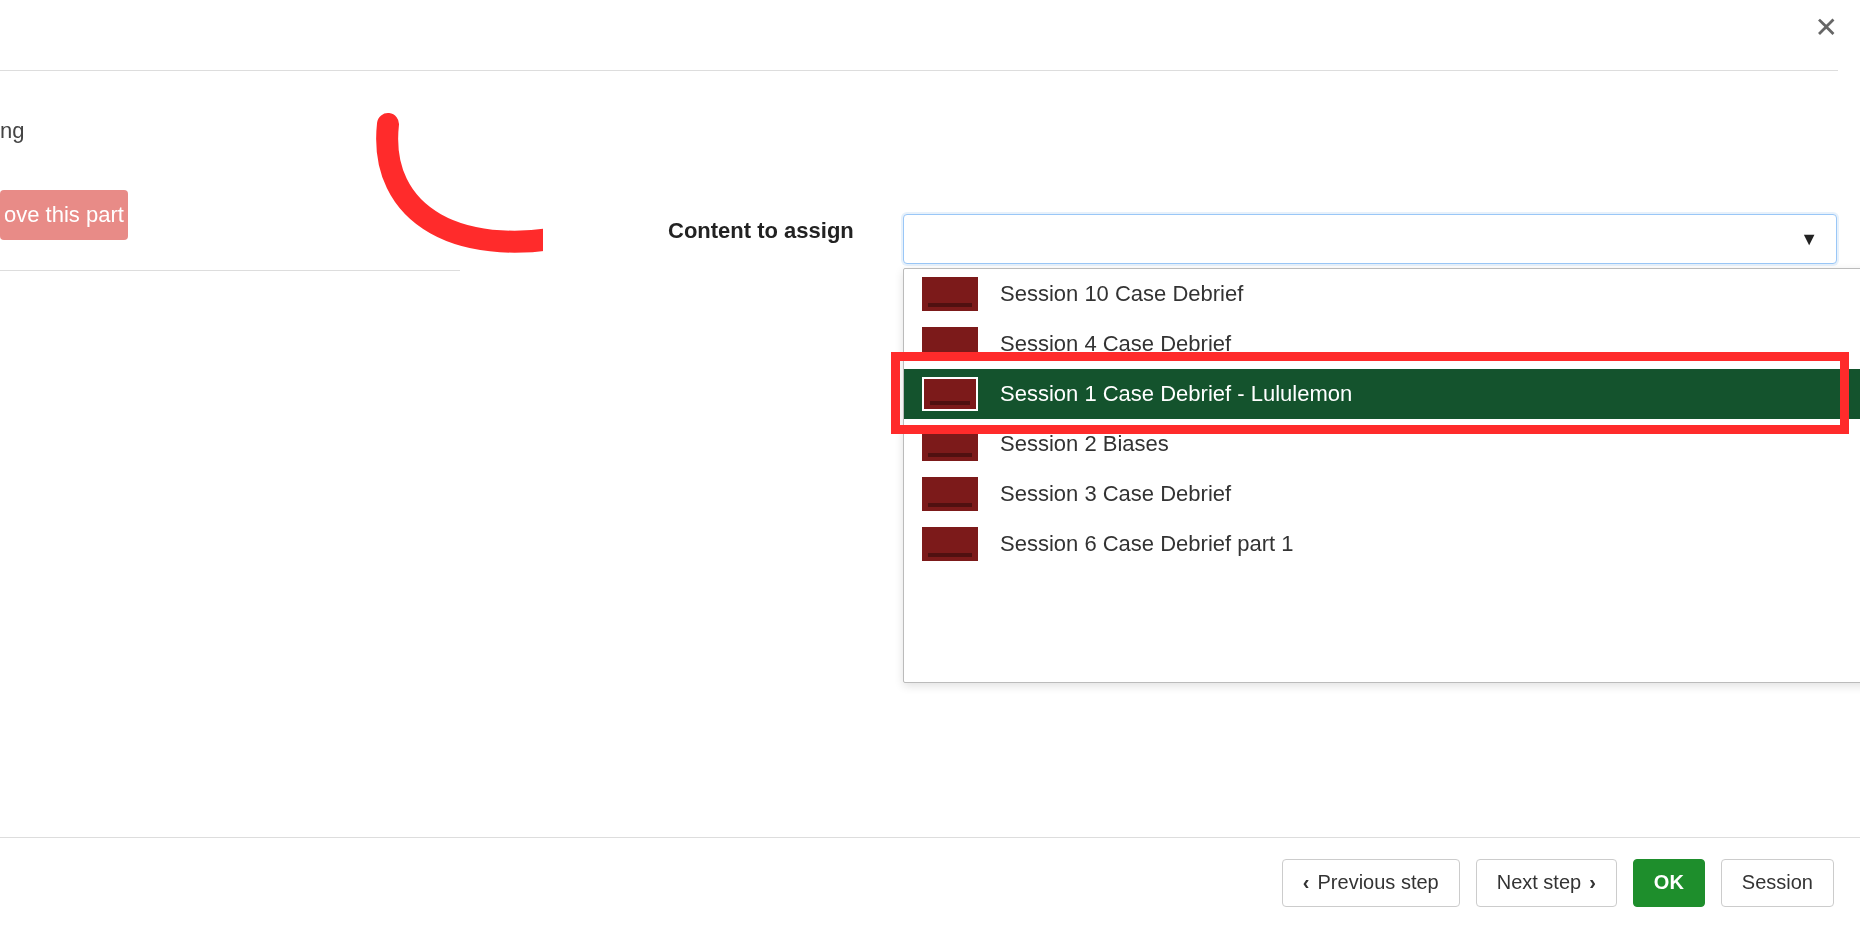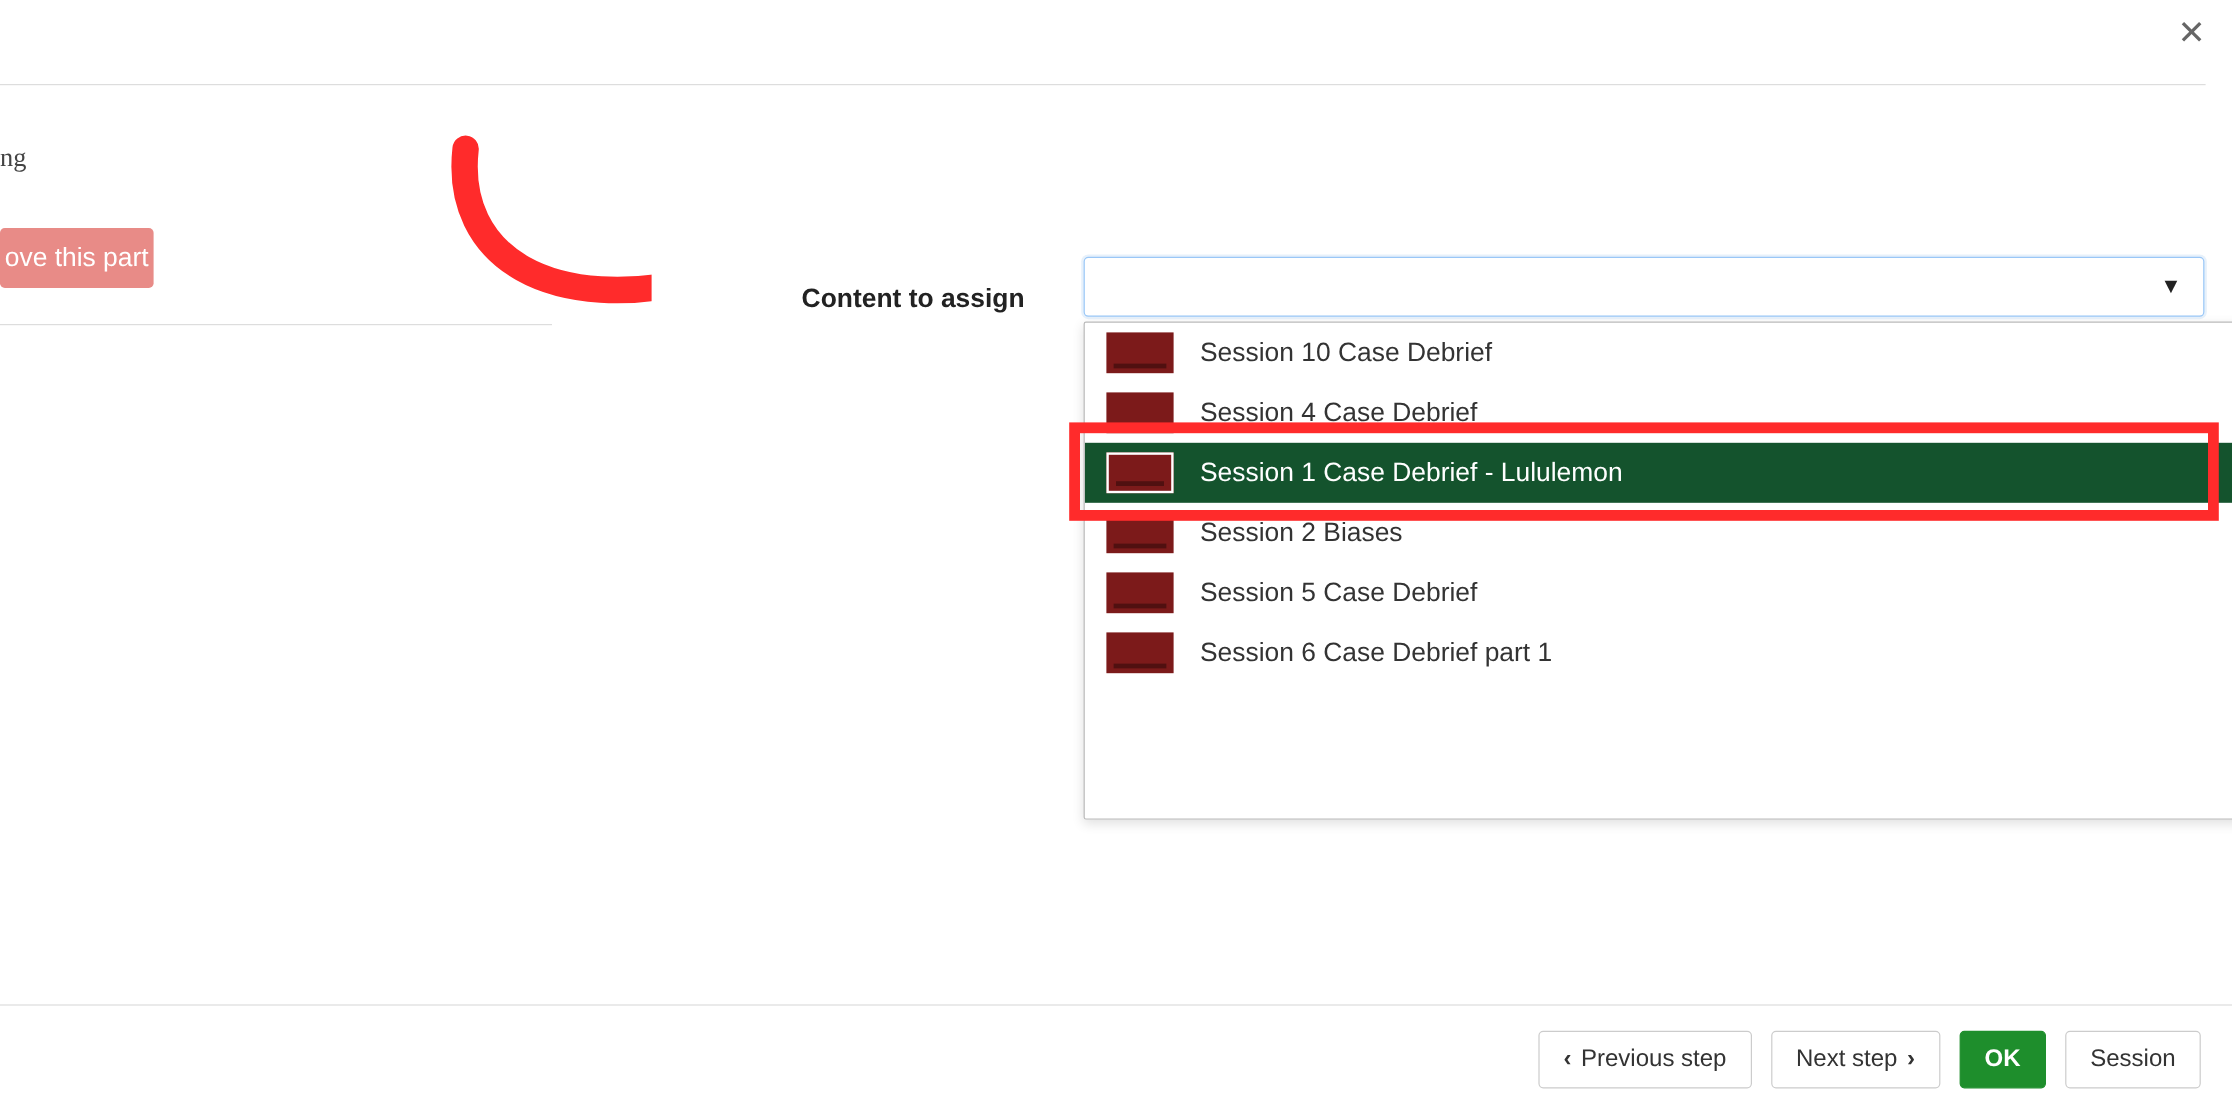--- a/index.html
+++ b/index.html
@@ -10,21 +10,21 @@
     font-size: 28px; color: #666; cursor: pointer; line-height: 1;
   }
 
   .top-divider {
     position: absolute; left: 0; right: 22px; top: 70px;
     border-bottom: 1px solid #ddd;
   }
 
   .partial-text {
     position: absolute; left: 0; top: 118px;
-    color: #444; font-size: 22px; font-family: Liberation Serif, serif;
+    color: #444; font-size: 22px;
   }
 
   .remove-btn {
     position: absolute; left: 0; top: 190px;
     background: #e88b87; color: #fff; border: none;
     padding: 12px 4px; font-size: 22px; border-radius: 4px;
     cursor: pointer;
   }
 
   .panel-divider {
@@ -37,21 +37,21 @@
     pointer-events: none;
   }
 
   .content-panel {
     position: absolute; left: 543px; top: 184px;
     width: 1290px; height: 635px;
     background: #fff;
   }
 
   .field-label {
-    position: absolute; left: 125px; top: 52px;
+    position: absolute; left: 125px; top: 34px;
     font-weight: 700; font-size: 22px; color: #222;
   }
 
   .combo {
     position: absolute; left: 360px; top: 30px;
     width: 934px; height: 50px;
     border: 1px solid #9ac7f7; border-radius: 4px;
     background: #fff;
     box-shadow: 0 0 0 2px rgba(160,200,240,.25);
   }
@@ -165,21 +165,21 @@
         <div class="item selected">
           <div class="thumb"></div>
           <span class="item-label">Session 1 Case Debrief - Lululemon</span>
         </div>
         <div class="item">
           <div class="thumb"></div>
           <span class="item-label">Session 2 Biases</span>
         </div>
         <div class="item">
           <div class="thumb"></div>
-          <span class="item-label">Session 5 Case Debrief</span>
+          <span class="item-label">Session 3 Case Debrief</span>
         </div>
         <div class="item">
           <div class="thumb"></div>
           <span class="item-label">Session 6 Case Debrief part 1</span>
         </div>
       </div>
 
     <div class="scroll-track">
       <div class="scroll-up">▲</div>
       <div class="scroll-thumb"></div>

